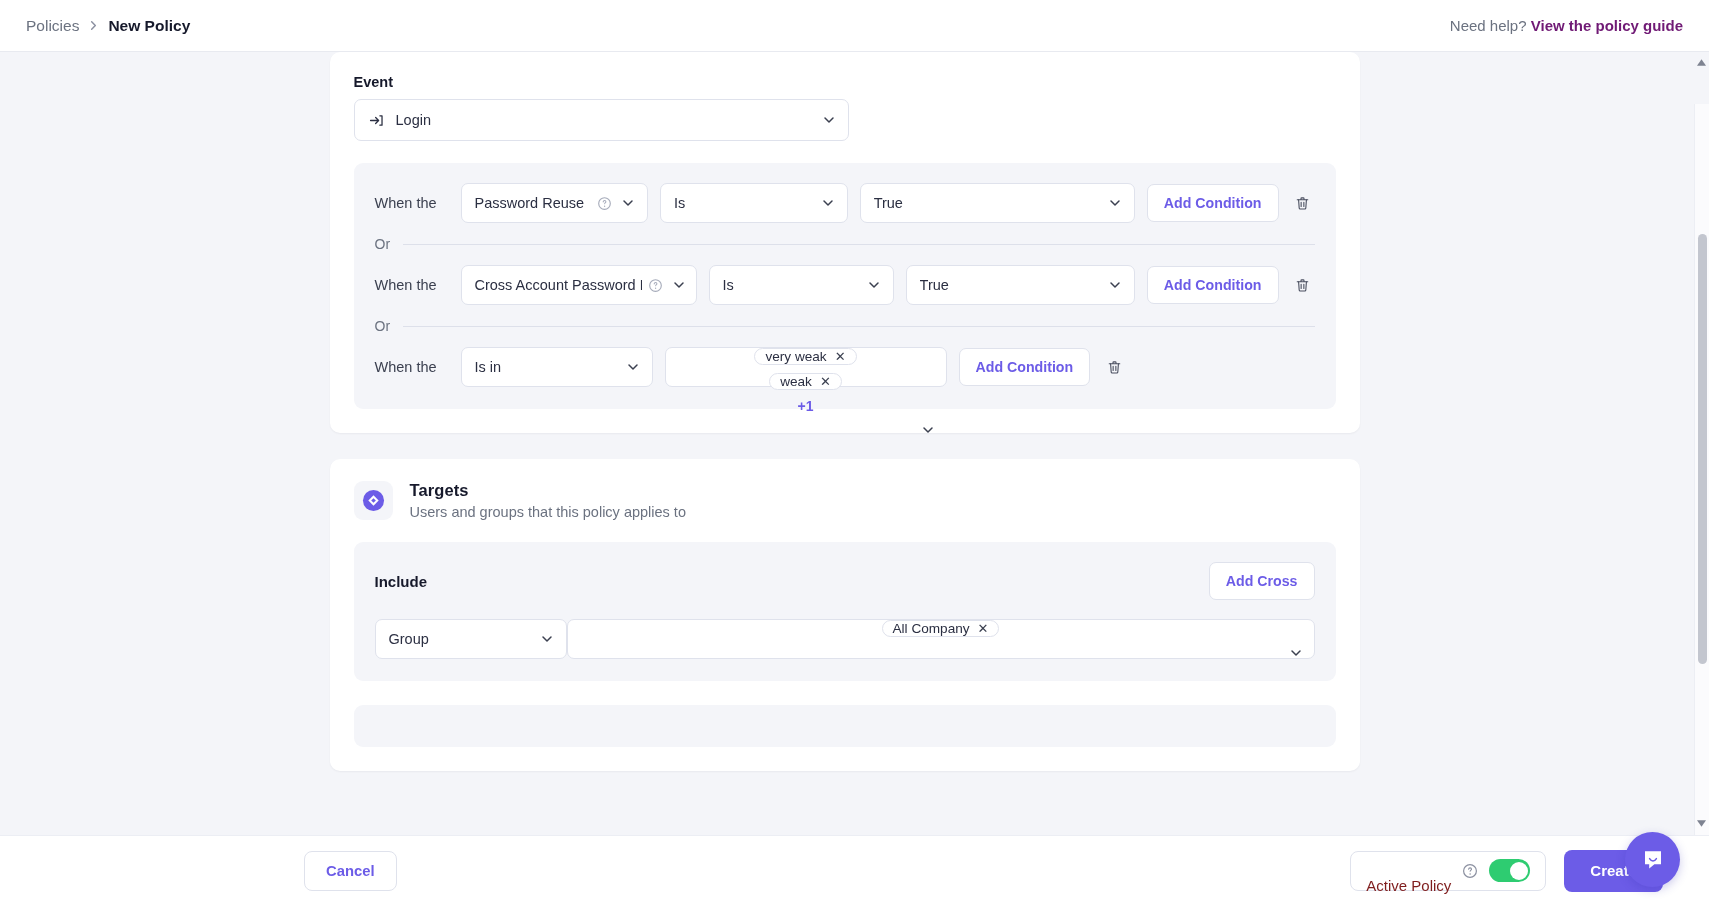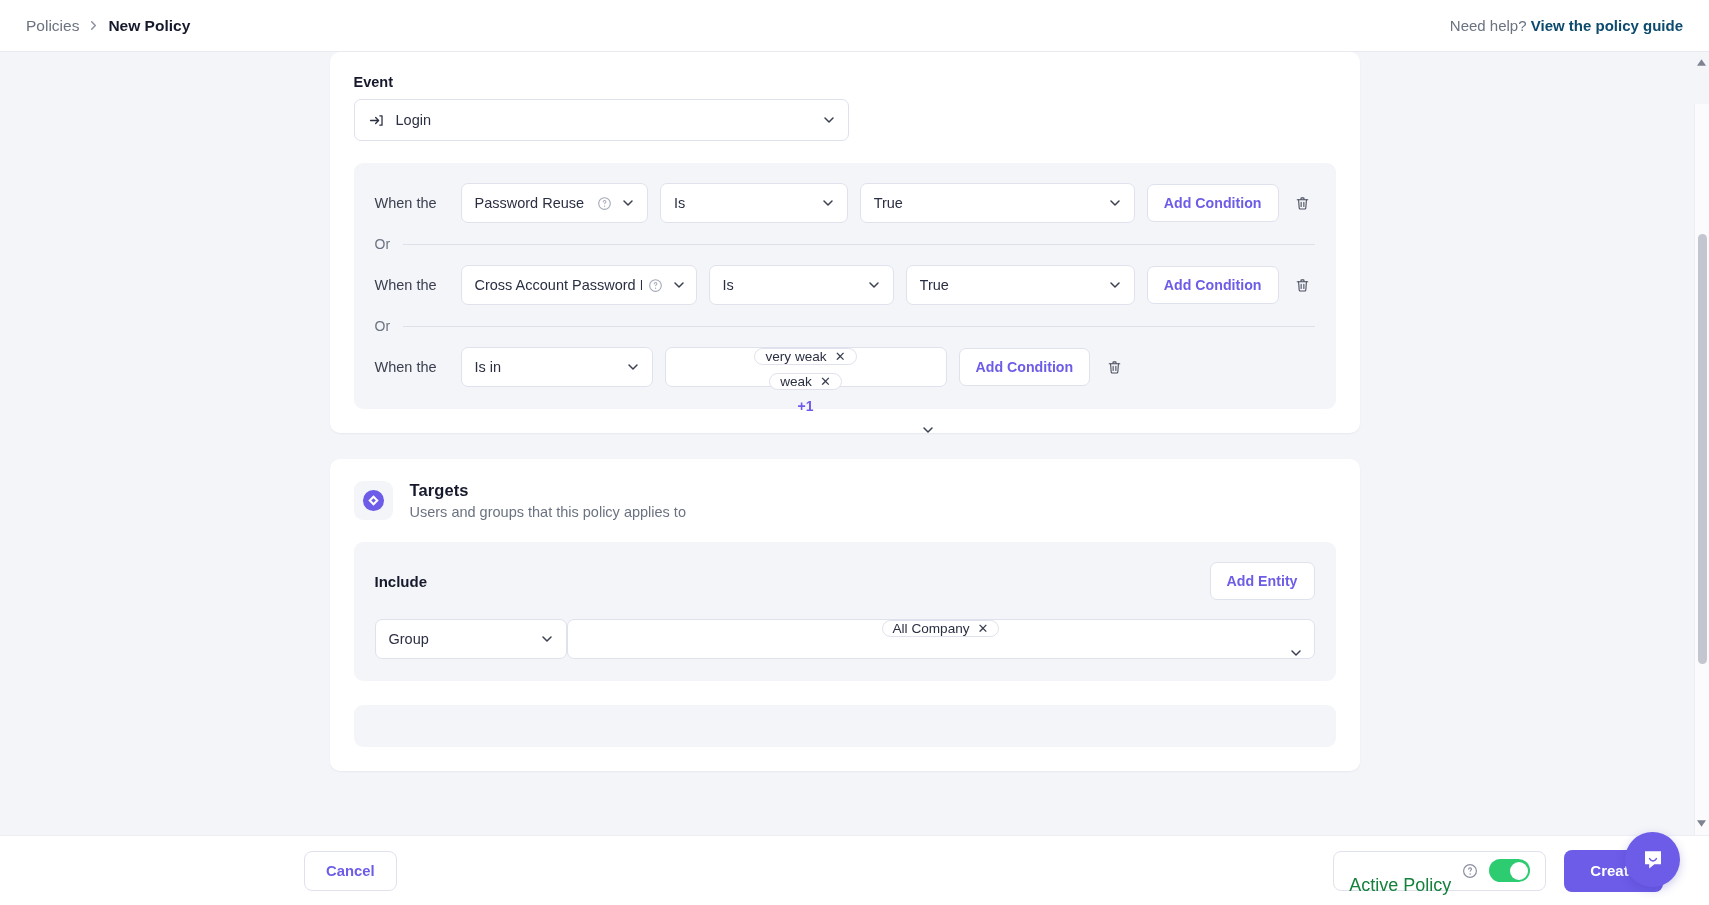--- a/index.html
+++ b/index.html
@@ -25,21 +25,21 @@
     justify-content: space-between;
     padding: 0 26px 0 26px;
     flex: 0 0 auto;
     position: relative; z-index: 5;
   }
   .breadcrumb { display: flex; align-items: center; gap: 9px; font-size: 15.5px; }
   .crumb-muted { color: #6b7280; }
   .crumb-sep { color: #9aa1ad; font-size: 14px; display:flex; align-items:center; }
   .crumb-current { color: #16192b; font-weight: 700; }
   .help { font-size: 15px; color: #6b7280; }
-  .help-link { color: #0c4a6e; font-weight: 700; text-decoration: none; }
+  .help-link { color: #701a75; font-weight: 700; text-decoration: none; }
 
   
   .scrollwrap { flex: 1 1 auto; position: relative; overflow: hidden; }
   .content {
     position: absolute; inset: 0;
     padding: 0 0 0 0;
   }
   .center-col {
     width: 1030px;
     margin: 0 auto;
@@ -168,21 +168,21 @@
     height: 40px; border-radius: 8px; padding: 0 21px;
     cursor: pointer; font-family: inherit;
     margin-left: 258px;
   }
   .active-box {
     border: 1px solid #dfe2ec; background: #fff;
     border-radius: 8px; height: 40px;
     display: flex; align-items: center; gap: 11px;
     padding: 0 15px;
   }
-  .active-lbl { font-size: 18px; color: #15803d; margin-top: 30px; }
+  .active-lbl { font-size: 15px; color: #7f1d1d; margin-top: 30px; }
   .toggle {
     width: 41px; height: 23px; border-radius: 12px;
     background: #2ecc71; position: relative; cursor: pointer;
     flex: 0 0 auto;
   }
   .toggle .knob {
     position: absolute; top: 2.5px; right: 2.5px;
     width: 18px; height: 18px; border-radius: 50%;
     background: #fff;
   }
@@ -409,21 +409,21 @@
             </div>
             <div>
               <div class="sec-title">Targets</div>
               <div class="sec-sub">Users and groups that this policy applies to</div>
             </div>
           </div>
 
           <div class="panel" style="margin-bottom:24px">
             <div class="panel-head">
               <div class="panel-title">Include</div>
-              <button class="ghost-btn">Add Entity</button>
+              <button class="ghost-btn">Add Cross</button>
             </div>
             <div class="inc-row">
               <div class="sel" style="width:192px">
                 <span class="val">Group</span>
                 <span class="chev">
                   <svg width="16" height="16" viewBox="0 0 16 16" fill="none">
                       <path d="M4 6l4 4 4-4" stroke="#3b4050" stroke-width="1.5" stroke-linecap="round" stroke-linejoin="round"></path>
                     </svg>
                 </span>
               </div>

